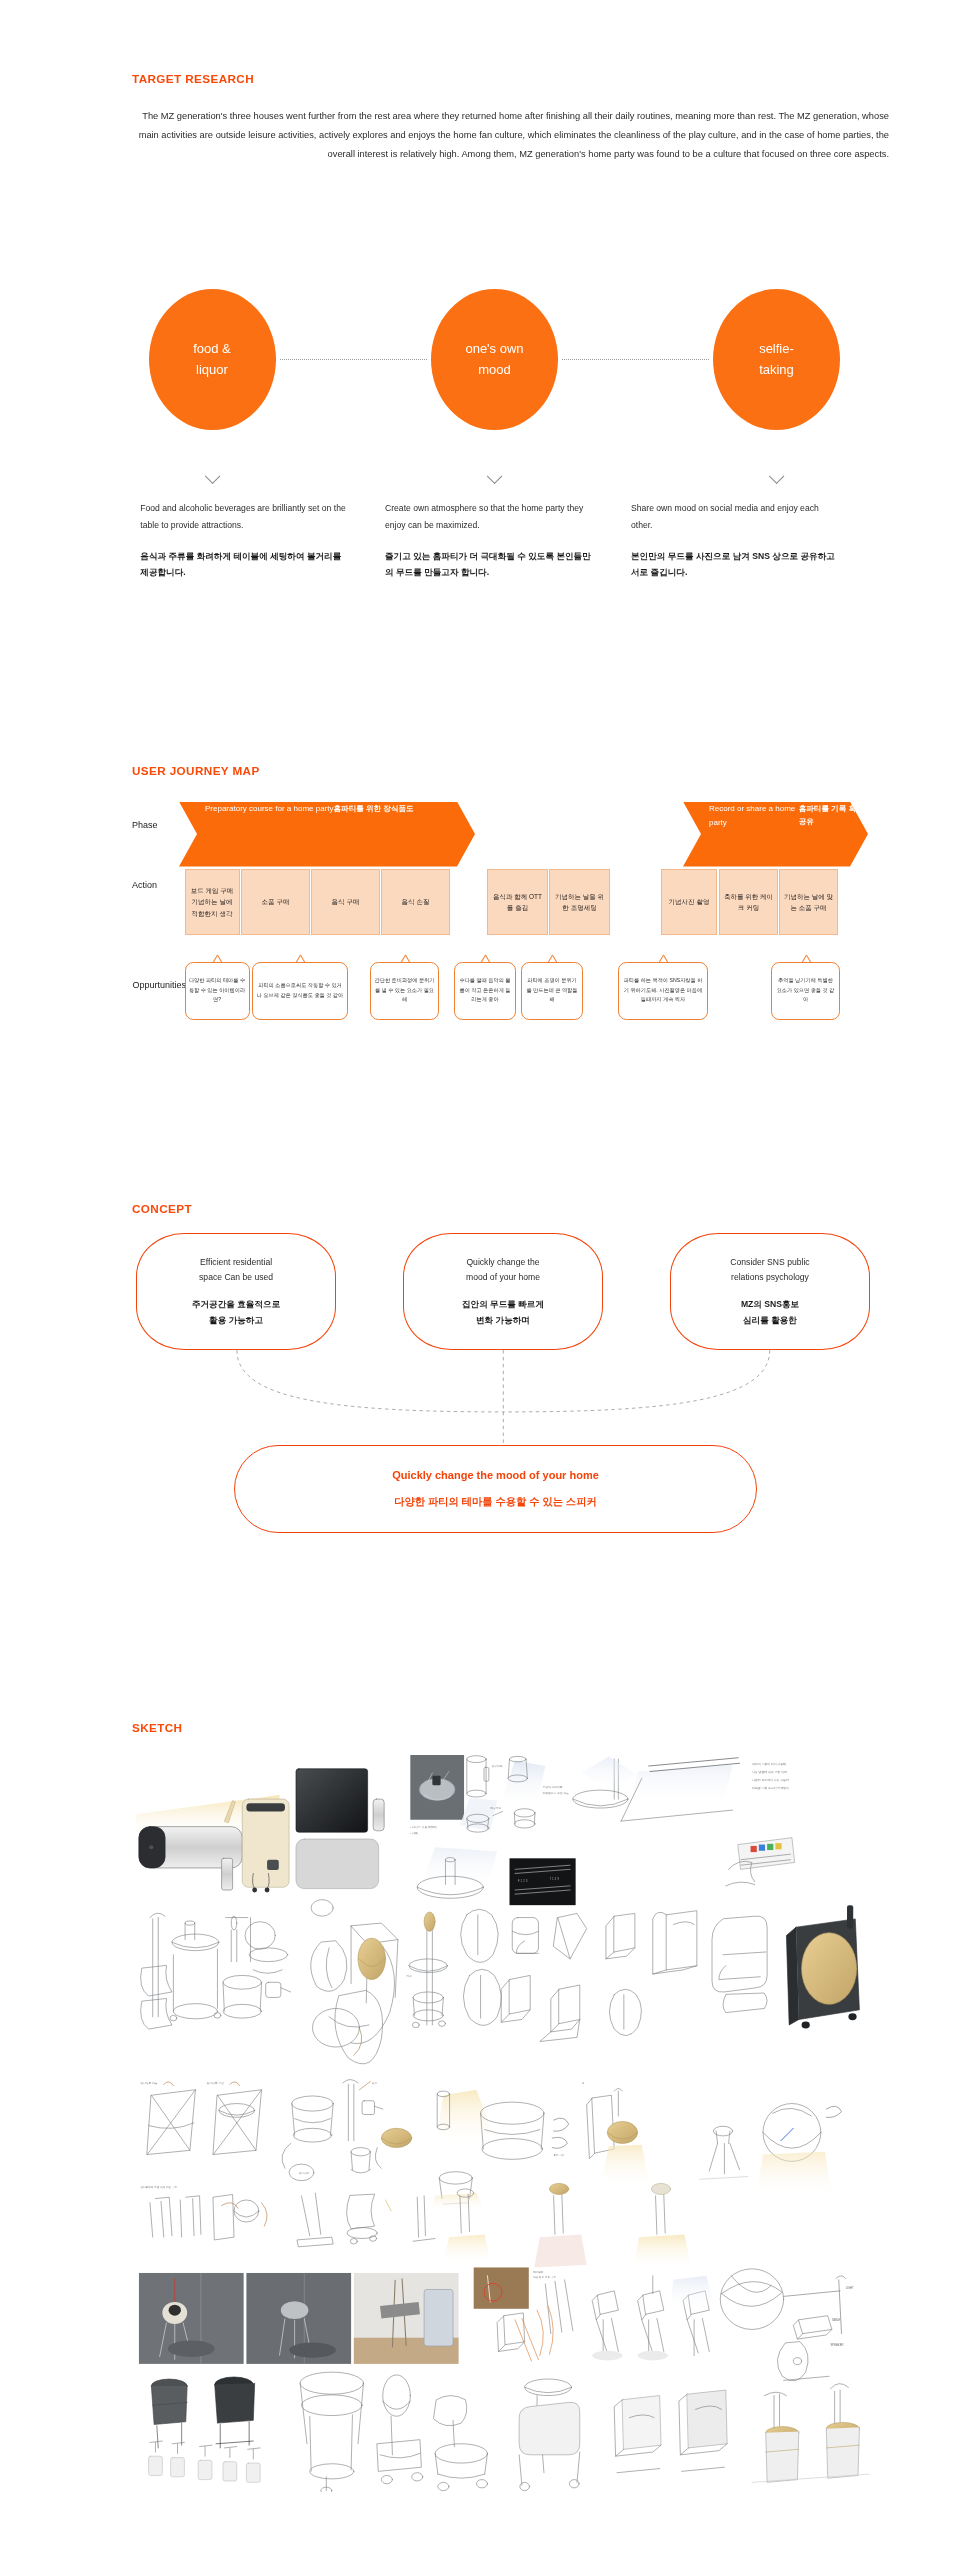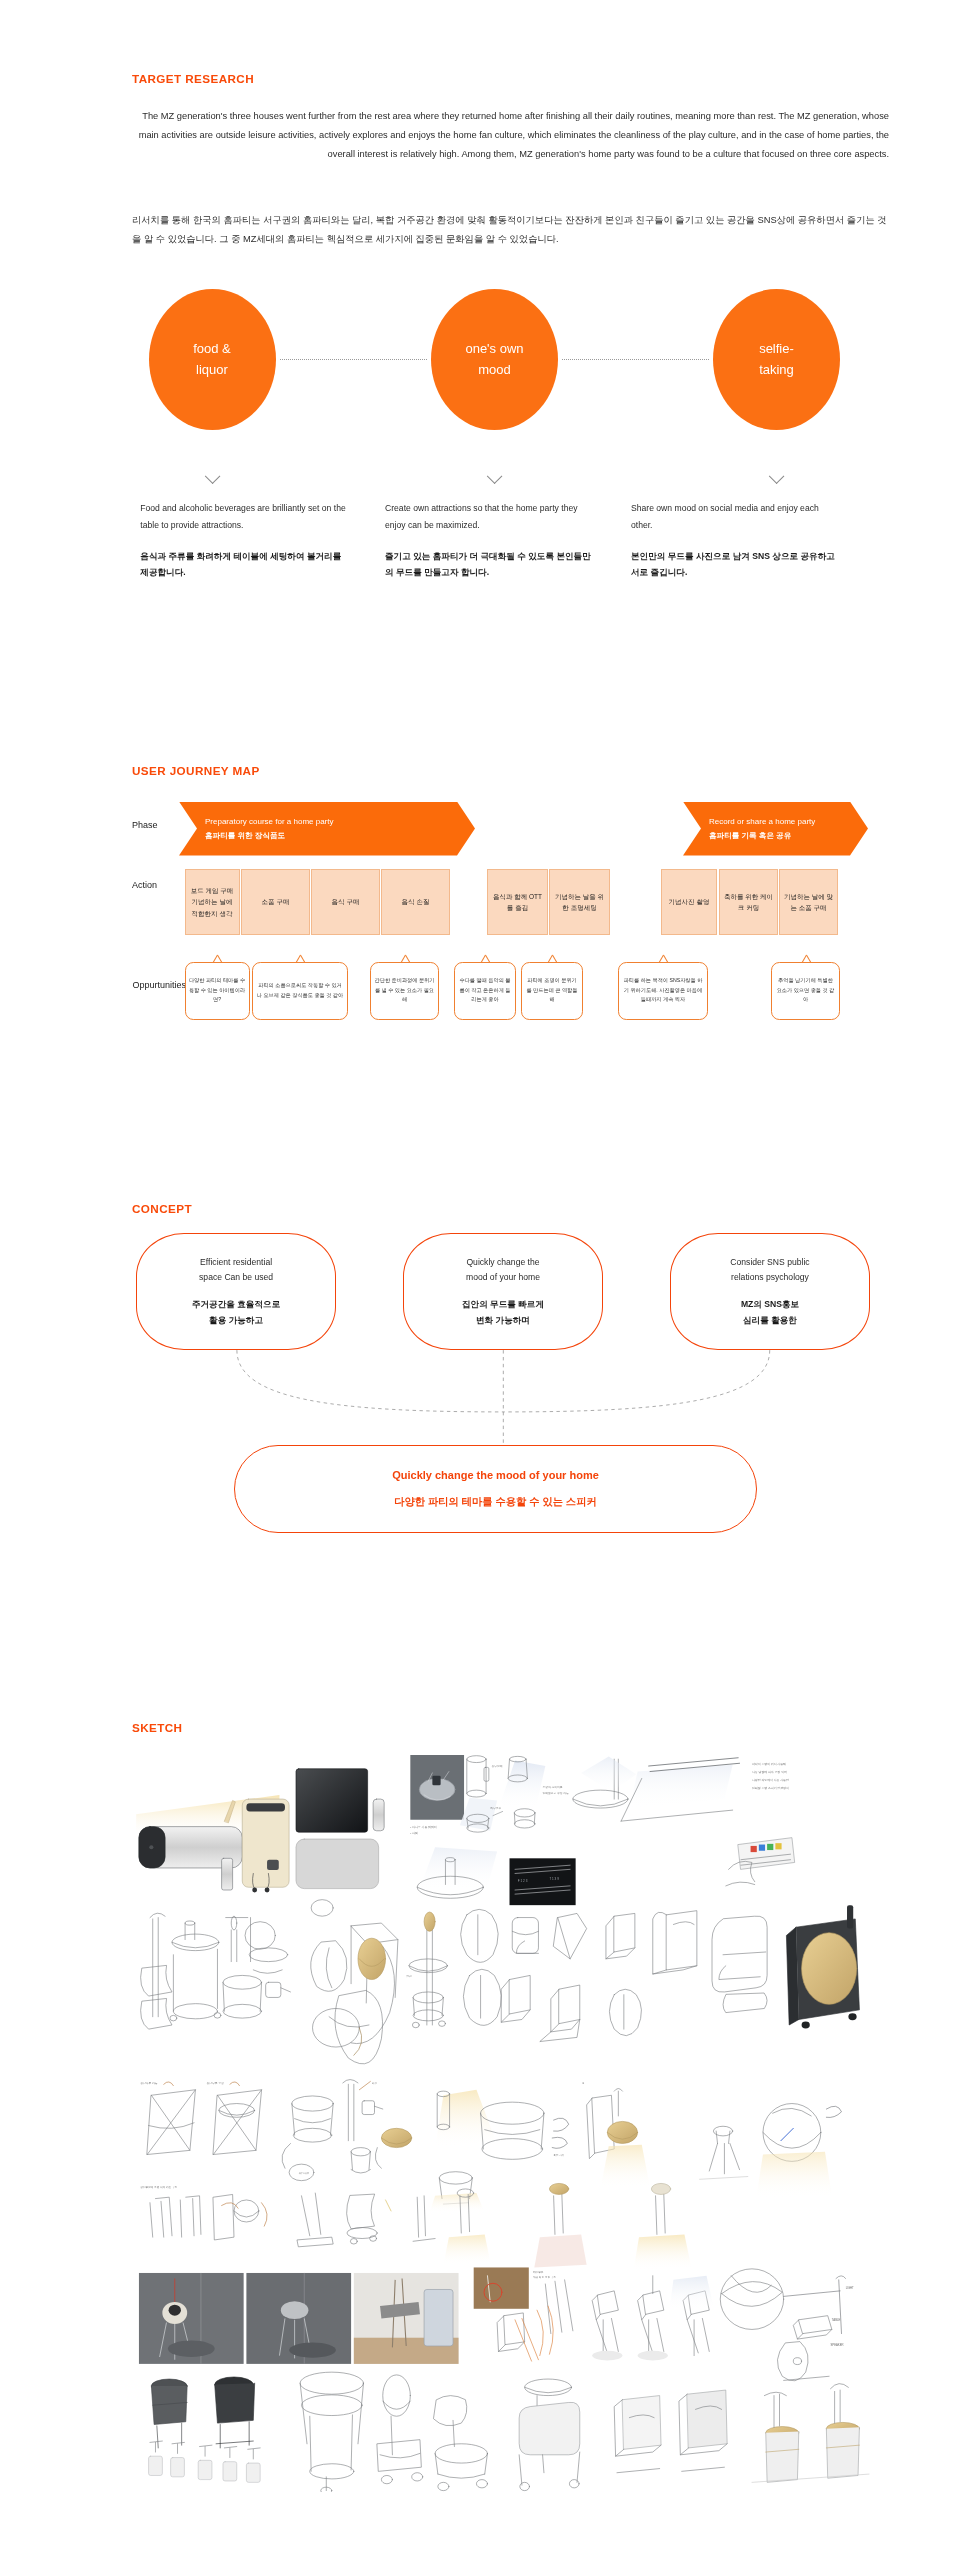--- a/index.html
+++ b/index.html
@@ -98,24 +98,24 @@
     text-align: left;
   }
   .rl-phase { top: 27.5px; }
   .rl-action { top: 88px; }
   .rl-opp { top: 188px; text-align: right; }
 
   
   .phases { position: absolute; left: 47px; top: 9.6px; width: 689px; height: 54px; }
   .chev {
     position: absolute;
-    top: 0; height: 54px;
+    top: 0; height: 65px;
     background: #fb6b0a;
     color: #ffffff;
-    display: flex; flex-direction: column; justify-content: center;
+    display: flex; flex-direction: row; 
     padding-left: 26px;
     font-size: 8px;
     line-height: 1.75;
   }
   .chev b { font-weight: bold; font-size: 7.6px; }
   .p1 { left: 0;   width: 296px; clip-path: polygon(0 0, 278px 0, 296px 50%, 278px 100%, 0 100%, 18px 50%); }
   .p2 { left: 300px; width: 200px; clip-path: polygon(0 0, 182px 0, 200px 50%, 182px 100%, 0 100%, 18px 50%); }
   .p3 { left: 504px; width: 185px; clip-path: polygon(0 0, 167px 0, 185px 50%, 167px 100%, 0 100%, 18px 50%); }
 
   
@@ -205,21 +205,20 @@
 </style>
 </head>
 <body>
 
 <div class="page">
 
   <div class="sec-title" id="target-research">TARGET RESEARCH</div>
 
   <div class="para" id="tr-en">The MZ generation's three houses went further from the rest area where they returned home after finishing all their daily routines, meaning more than rest. The MZ generation, whose main activities are outside leisure activities, actively explores and enjoys the home fan culture, which eliminates the cleanliness of the play culture, and in the case of home parties, the overall interest is relatively high. Among them, MZ generation's home party was found to be a culture that focused on three core aspects.</div>
 
-  <div class="para" id="tr-ko">리서치를 통해 한국의 홈파티는 서구권의 홈파티와는 달리, 복합 거주공간 환경에 맞춰 활동적이기보다는 잔잔하게 본인과 친구들이 즐기고 있는 공간을 SNS상에 공유하면서 즐기는 것을 알 수 있었습니다. 그 중 MZ세대의 홈파티는 헥심적으로 세가지에 집중된 문화임을 알 수 있었습니다.</div>
 
   <div class="circle-row">
     <div class="dotline dl1"></div>
     <div class="dotline dl2"></div>
     <div class="ellipse e1">
       <span style="white-space:pre-line">food &amp;
 liquor</span>
     </div>
     <div class="ellipse e2">
       <span style="white-space:pre-line">one's own
@@ -234,21 +233,21 @@
   <div class="chev-down cd1"></div>
   <div class="chev-down cd2"></div>
   <div class="chev-down cd3"></div>
 
   <div class="caps">
     <div class="cap-col cc1">
       <div>Food and alcoholic beverages are brilliantly set on the table to provide attractions.</div>
       <div class="cap-ko">음식과 주류를 화려하게 테이블에 세팅하여 볼거리를 제공합니다.</div>
     </div>
     <div class="cap-col cc2">
-      <div>Create own attractions so that the home party they enjoy can be maximized.</div>
+      <div>Create own atmosphere so that the home party they enjoy can be maximized.</div>
       <div class="cap-ko">즐기고 있는 홈파티가 더 극대화될 수 있도록 본인들만의 무드를 만들고자 합니다.</div>
     </div>
     <div class="cap-col cc3">
       <div>Share own mood on social media and enjoy each other.</div>
       <div class="cap-ko">본인만의 무드를 사진으로 남겨 SNS 상으로 공유하고 서로 즐깁니다.</div>
     </div>
   </div>
 
   <div class="sec-title" id="ujm-title">USER JOURNEY MAP</div>
 

